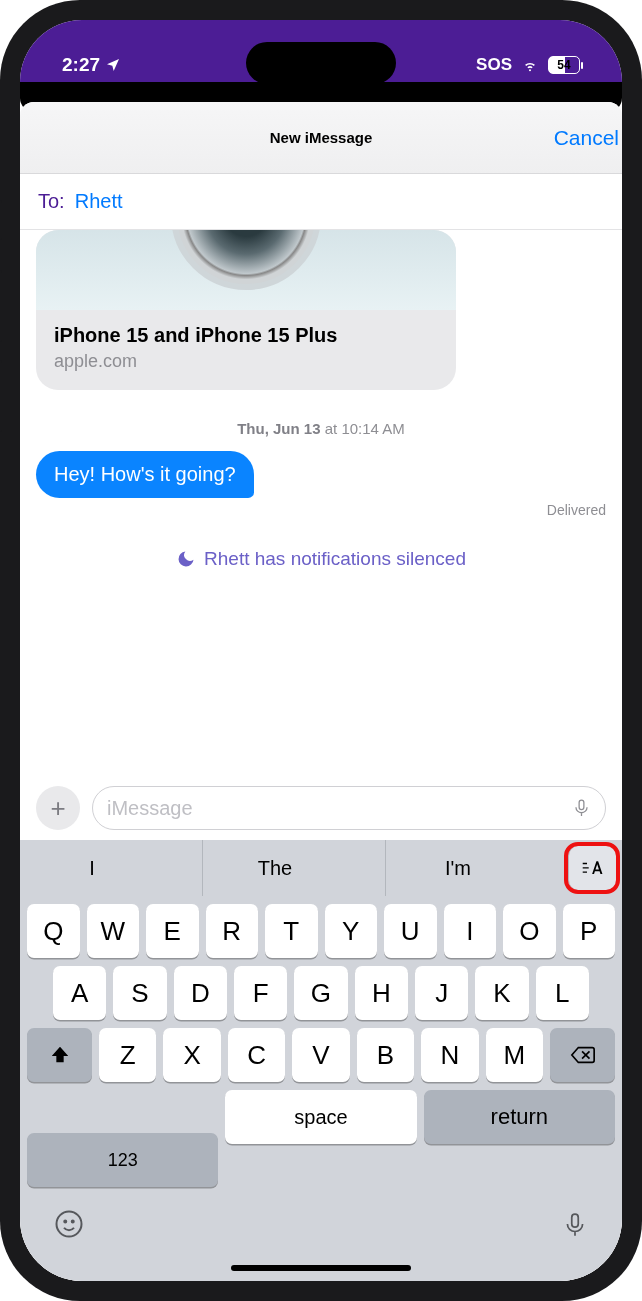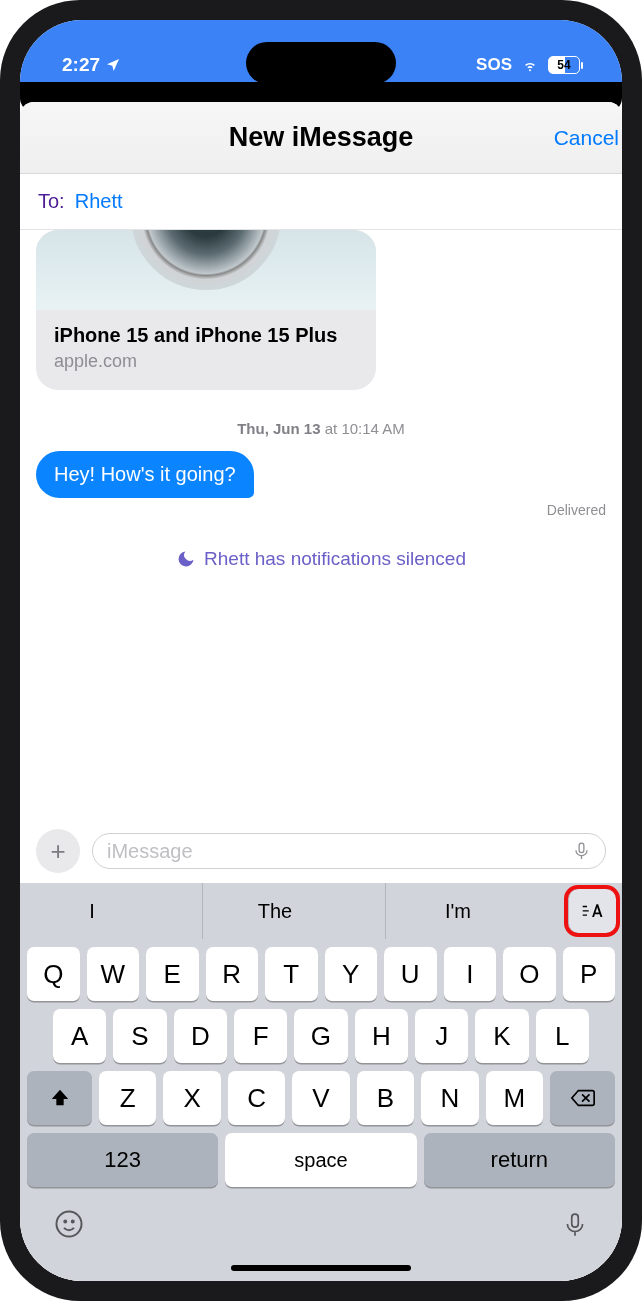--- a/index.html
+++ b/index.html
@@ -37,21 +37,21 @@
     background: #000;
     border-radius: 24px;
     z-index: 100;
   }
   .status-bar {
     display: flex;
     justify-content: space-between;
     align-items: center;
     padding: 27px 42px 0 42px;
     height: 62px;
-    background: #3b82f6;
+    background: #4c1d95;
     color: #fff;
   }
   .status-left { display: flex; align-items: center; gap: 5px; font-weight: 600; font-size: 19px;}
   .status-right { display: flex; align-items: center; gap: 8px; font-weight: 700; font-size: 17px;}
   .battery {
     width: 32px;
     height: 18px;
     border: 1.5px solid #fff;
     border-radius: 5px;
     position: relative;
@@ -86,21 +86,21 @@
 
   .nav-header {
     background: linear-gradient(#f6f6f7,#efeff0);
     height: 72px;
     display: flex;
     align-items: center;
     justify-content: center;
     position: relative;
     border-bottom: 1px solid #d9d9db;
   }
-  .nav-title { font-size: 27px; font-weight: 600; color:#000;}
+  .nav-title { font-size: 15px; font-weight: 600; color:#000;}
   .nav-cancel {
     position: absolute;
     right: 3px;
     color: #007aff;
     font-size: 21px;
   }
   .to-row {
     display: flex;
     align-items: center;
     gap: 10px;
@@ -113,21 +113,21 @@
   .to-name { color: #007aff; }
 
   .content {
     flex: 1;
     background: #fff;
     padding: 0 16px;
     overflow: hidden;
   }
 
   .link-preview {
-    width: 340px;
+    width: 420px;
     background: #e9e9eb;
     border-radius: 22px;
     overflow: hidden;
     margin-top: 0;
   }
   .link-image {
     height: 80px;
     background: linear-gradient(#d6e4e8, #e8f2f4);
     display:flex;
     align-items:flex-start;
@@ -192,21 +192,21 @@
   }
   .plus-btn {
     width: 44px; height: 44px;
     border-radius: 50%;
     background: #e9e9eb;
     display:flex;align-items:center;justify-content:center;
     color:#7c7c82;font-size:26px;font-weight:300;
   }
   .msg-input {
     flex: 1;
-    height: 36px;
+    height: 44px;
     border: 1.2px solid #d0d0d4;
     border-radius: 22px;
     display: flex;
     align-items: center;
     padding: 0 14px;
     color: #bfbfc4;
     font-size: 20px;
     justify-content: space-between;
   }
 
@@ -260,21 +260,21 @@
     display: flex;
     align-items: center;
     justify-content: center;
     font-size: 26px;
     color:#000;
     box-shadow: 0 1.5px 0 rgba(0,0,0,.3);
   }
   .key-row.middle { padding-left: 33px; padding-right: 33px; }
   .key.mod { background: #adb3bc; }
   .bottom-row { display: flex; gap: 7px; padding: 8px 7px 0 7px; }
-  .key-123 { width: 80px; font-size:22px;}
+  .key-123 { width: 80px; font-size:18px;margin-top:43px;}
   .key-space { flex: 1; font-size:20px;}
   .key-return { width: 120px; font-size:22px;}
   .kb-footer {
     display: flex;
     justify-content: space-between;
     padding: 22px 34px 0 34px;
     color: #56585c;
   }
   .home-indicator {
     position: absolute;

